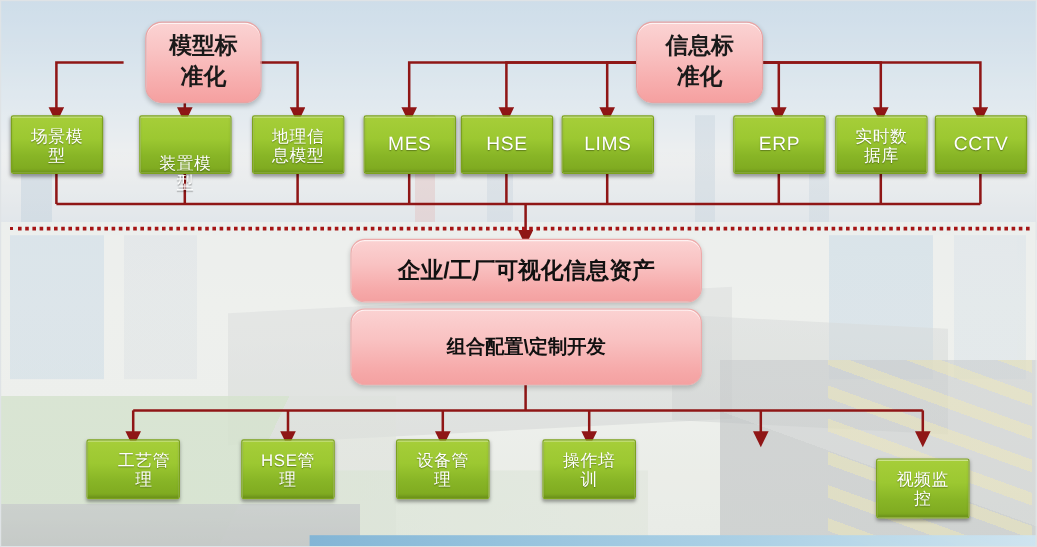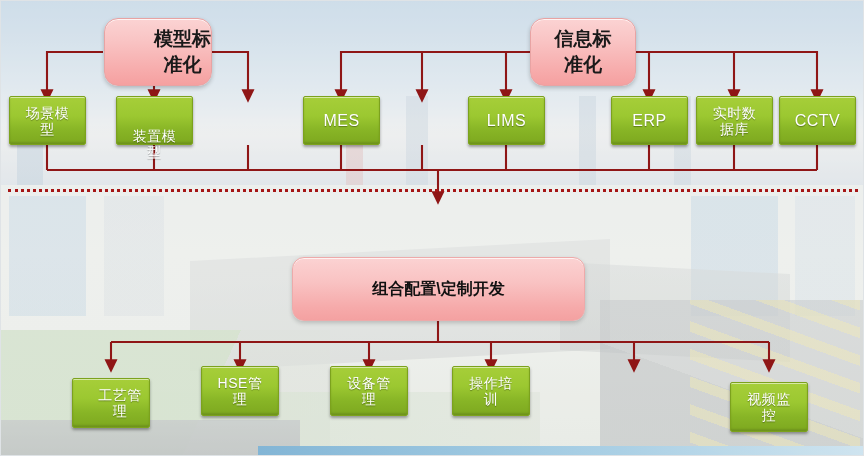--- a/index.html
+++ b/index.html
@@ -201,61 +201,71 @@
       <path d="M240,342 L240,366" marker-end="url(#ar)"></path>
       <path d="M369,342 L369,366" marker-end="url(#ar)"></path>
       <path d="M491,342 L491,366" marker-end="url(#ar)"></path>
       <path d="M634,342 L634,366" marker-end="url(#ar)"></path>
       <path d="M769,342 L769,366" marker-end="url(#ar)"></path>
     </g>
   </svg>
 
   <div class="divider-dotted"></div>
 
-  <div class="node pink-cap" style="left:104px;top:18px;width:108px;height:68px;justify-content:flex-end;">
+  <div class="node pink-cap" style="left:121px;top:18px;width:97px;height:68px;">
     <span style="white-space:pre-line;">模型标
 准化</span>
   </div>
   <div class="node pink-cap" style="left:530px;top:18px;width:106px;height:68px;">
     <span style="white-space:pre-line;">信息标
 准化</span>
   </div>
 
   <div class="node green cn" style="left:9px;top:96px;width:77px;height:49px;">
     <span style="white-space:pre-line;">场景模
 型</span>
   </div>
   <div class="node green cn" style="left:116px;top:96px;width:77px;height:49px;">
     <span style="white-space:pre-line;margin-top:47px;">装置模
 型</span>
   </div>
+  <div class="node green cn" style="left:210px;top:96px;width:77px;height:49px;">
+    <span style="white-space:pre-line;">地理信
+息模型</span>
+  </div>
 
   <div class="node green en" style="left:303px;top:96px;width:77px;height:49px;">
     <span style="white-space:pre-line;">MES</span>
+  </div>
+  <div class="node green en" style="left:384px;top:96px;width:77px;height:49px;">
+    <span style="white-space:pre-line;">HSE</span>
   </div>
   <div class="node green en" style="left:468px;top:96px;width:77px;height:49px;">
     <span style="white-space:pre-line;">LIMS</span>
   </div>
 
   <div class="node green en" style="left:611px;top:96px;width:77px;height:49px;text-align:right;">
     <span style="white-space:pre-line;">ERP</span>
   </div>
   <div class="node green cn" style="left:696px;top:96px;width:77px;height:49px;">
     <span style="white-space:pre-line;">实时数
 据库</span>
   </div>
   <div class="node green en" style="left:779px;top:96px;width:77px;height:49px;">
     <span style="white-space:pre-line;">CCTV</span>
   </div>
 
+  <div class="node pink-bar b1" style="left:292px;top:199px;width:293px;height:53px;">
+    <span>企业/工厂可视化信息资产</span>
+  </div>
   <div class="node pink-bar b2" style="left:292px;top:257px;width:293px;height:64px;">
     <span>组合配置\定制开发</span>
   </div>
 
-  <div class="node green cn" style="left:72px;top:378px;width:78px;height:50px;padding-left:21px;">
+  <div class="node green cn" style="left:72px;top:366px;width:78px;height:50px;padding-left:21px;">
     <span style="white-space:pre-line;">工艺管
 理</span>
   </div>
   <div class="node green cn" style="left:201px;top:366px;width:78px;height:50px;">
     <span style="white-space:pre-line;">HSE管
 理</span>
   </div>
   <div class="node green cn" style="left:330px;top:366px;width:78px;height:50px;">
     <span style="white-space:pre-line;">设备管
 理</span>

